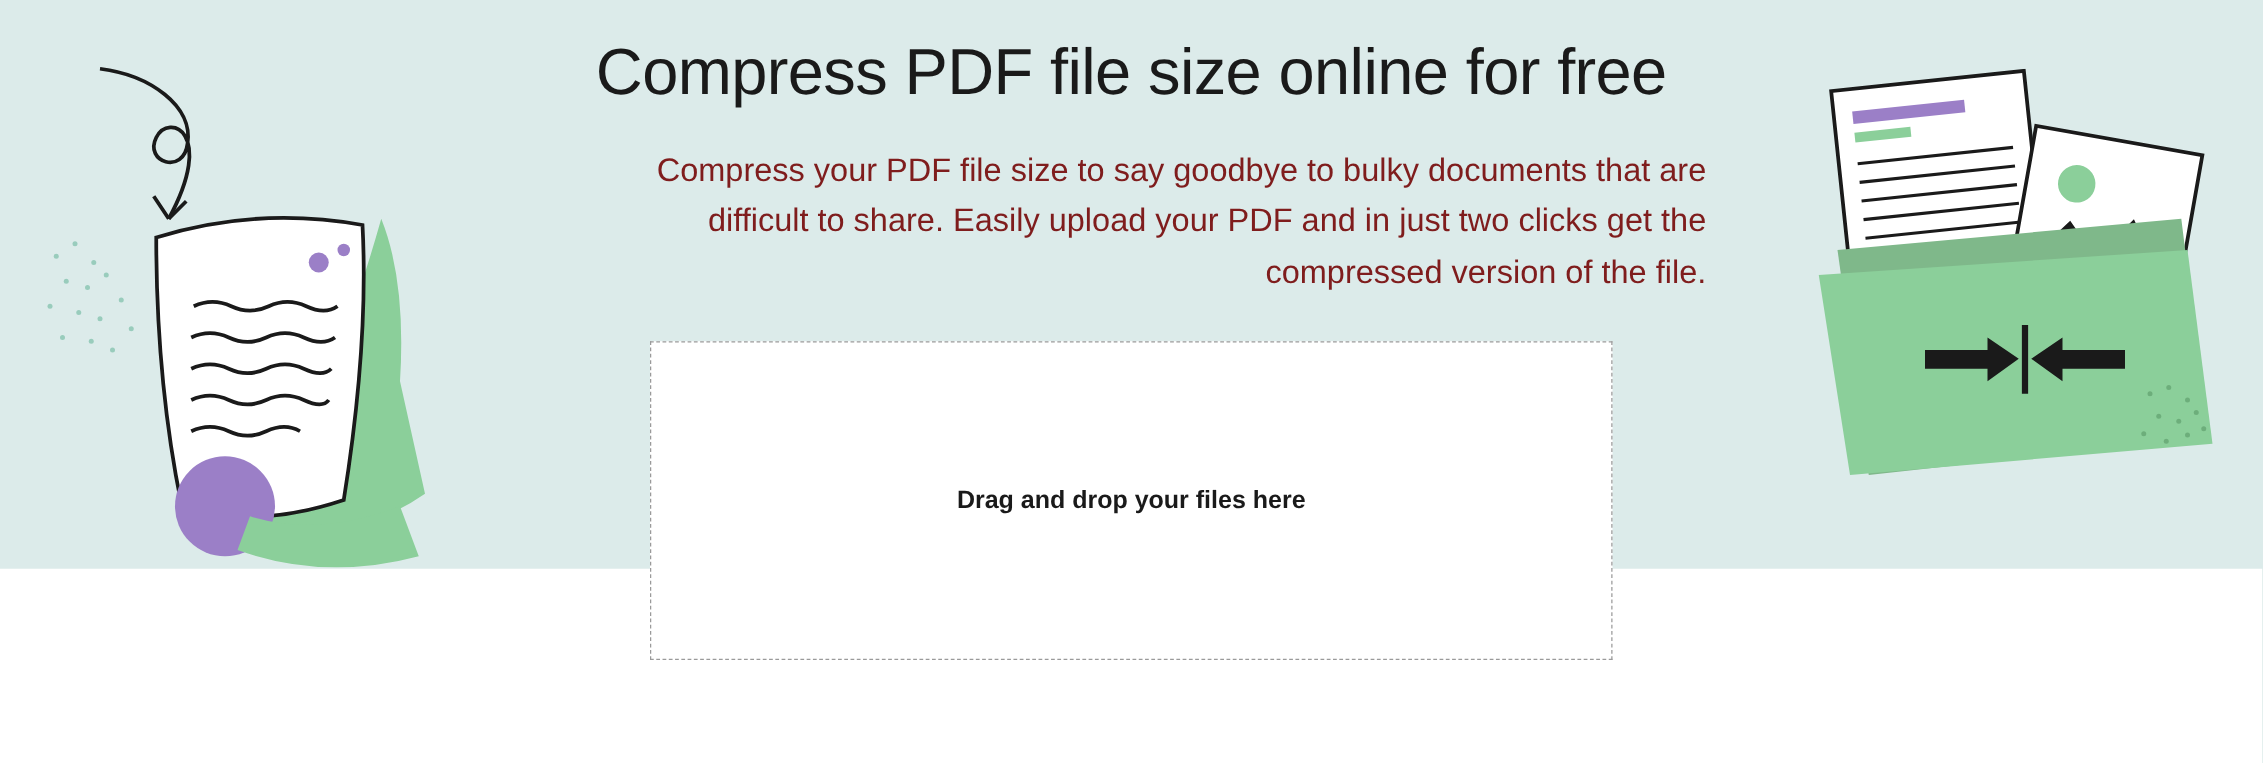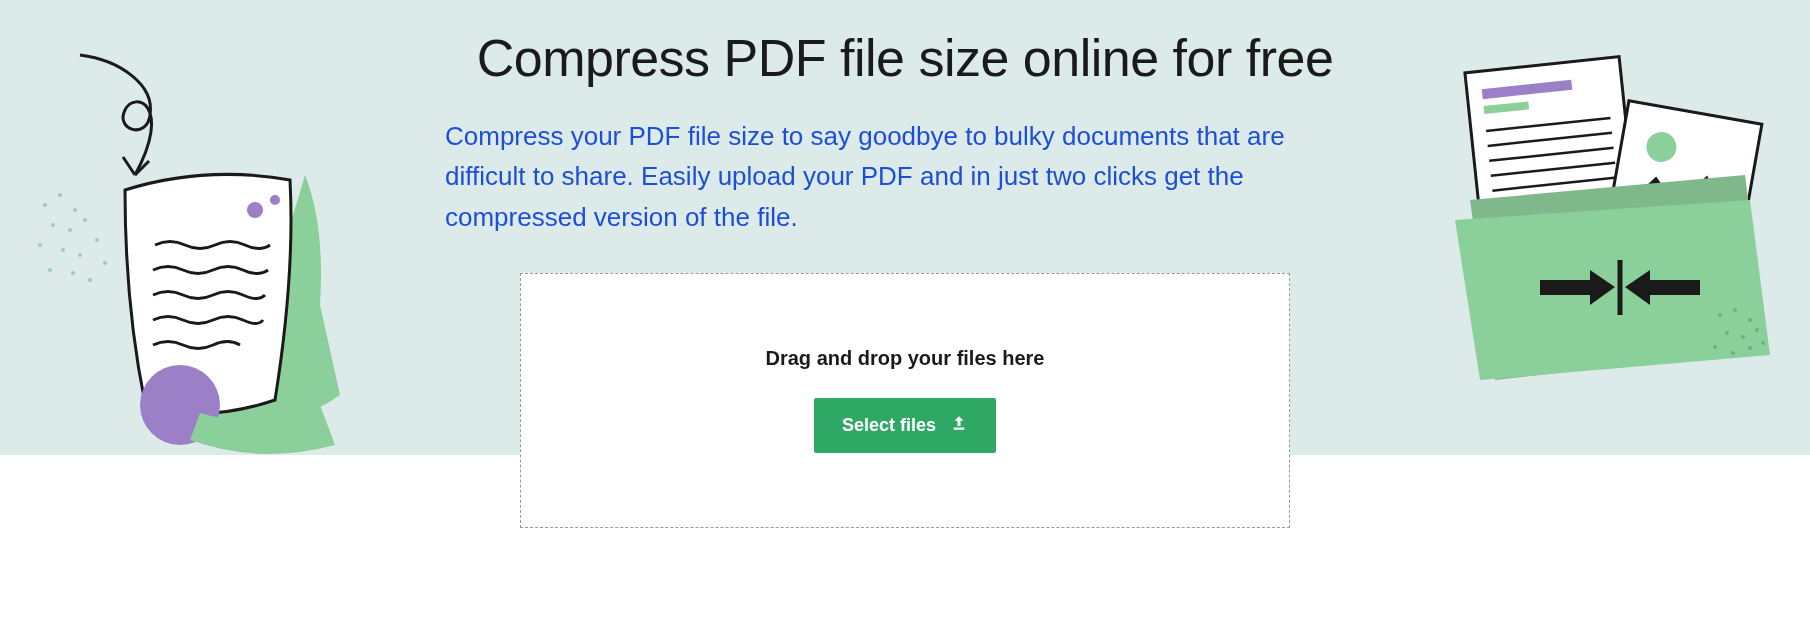--- a/index.html
+++ b/index.html
@@ -28,22 +28,22 @@
       font-size: 52px;
       font-weight: 400;
       color: #1a1a1a;
       text-align: center;
       letter-spacing: -0.5px;
       margin-bottom: 28px;
     }
     .page-description {
       font-size: 26px;
       font-weight: 400;
-      color: #1d4ed8;
-      text-align: left;
+      color: #7f1d1d;
+      text-align: right;
       line-height: 1.55;
       max-width: 920px;
       margin-bottom: 36px;
     }
     .dropzone {
       width: 770px;
       height: 255px;
       background: #ffffff;
       border: 1px dashed #9a9a9a;
       display: flex;
@@ -188,23 +188,14 @@
     </g>
   </svg>
 </div>
 
 <div class="hero">
   <h1 class="page-title">Compress PDF file size online for free</h1>
   <p class="page-description">Compress your PDF file size to say goodbye to bulky documents that are difficult to share. Easily upload your PDF and in just two clicks get the compressed version of the file.</p>
 
   <div class="dropzone">
     <div class="dropzone-text">Drag and drop your files here</div>
-    <button class="select-btn">
-      <span>Select files</span>
-      <span class="upload-icon">
-        <svg width="18" height="18" viewBox="0 0 24 24" fill="#ffffff">
-          <path d="M12 3 L6 9 L10 9 L10 16 L14 16 L14 9 L18 9 Z"></path>
-          <rect x="5" y="18" width="14" height="3"></rect>
-        </svg>
-      </span>
-    </button>
   </div>
 </div>
 
 </body></html>

